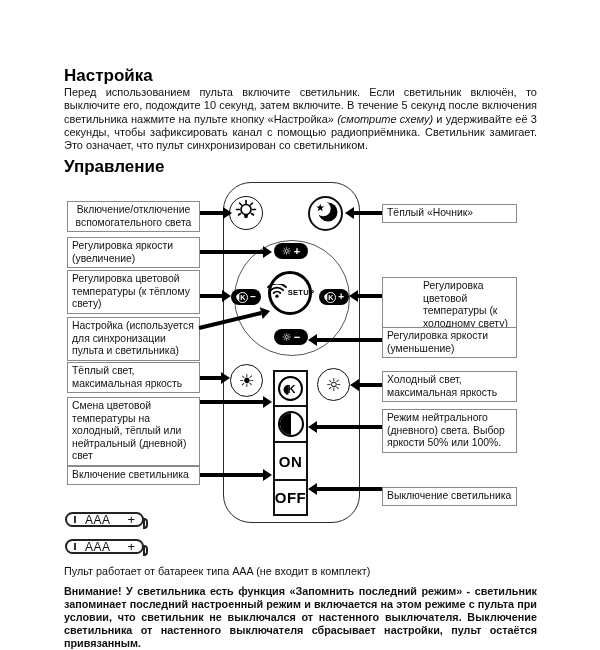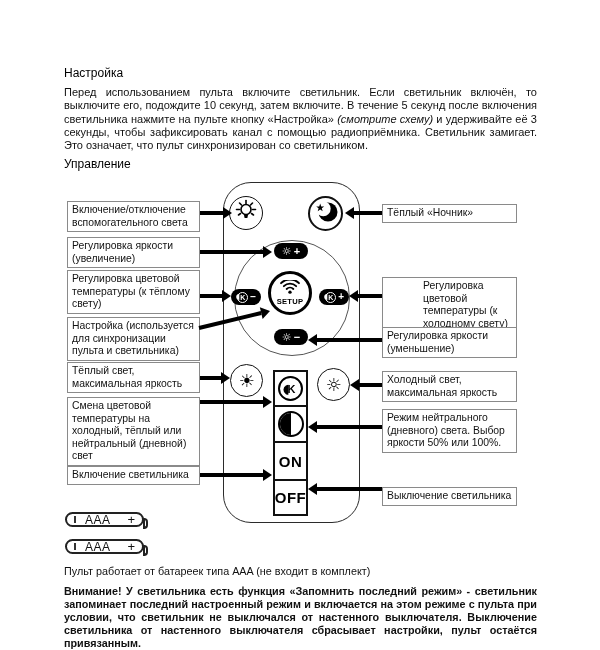--- a/index.html
+++ b/index.html
@@ -5,36 +5,36 @@
   html,body{margin:0;padding:0;}
   body{
     width:600px;height:650px;background:#fff;color:#000;
     font-family:"Liberation Sans","DejaVu Sans",sans-serif;
     position:relative;overflow:hidden;
   }
   .abs{position:absolute;}
   *{box-sizing:border-box;}
 
   .title{top:8px;left:0;width:600px;text-align:center;font-size:16.5px;font-weight:bold;line-height:20.5px;}
-  .h-section{left:64px;font-size:12px;font-weight:normal;}
+  .h-section{left:64px;font-size:17px;font-weight:bold;}
   .para{left:64px;width:473px;font-size:11px;line-height:13.3px;text-align:justify;color:#111;}
   .italic{font-style:italic;}
 
   
   .remote{left:223px;top:182px;width:137px;height:341px;border:1.5px solid #2b2b2b;border-radius:28px;background:#fff;}
   .ring{left:234px;top:240px;width:116px;height:116px;border:1px solid #555;border-radius:50%;}
   .circ-btn{border:1.7px solid #111;border-radius:50%;background:#fff;display:flex;align-items:center;justify-content:center;}
   .pill{background:#000;color:#fff;border-radius:8px;display:flex;align-items:center;justify-content:center;}
   .pill .sun{font-size:11px;line-height:1;font-family:"DejaVu Sans",sans-serif;}
   .pill .sign{font-weight:bold;font-size:11px;line-height:1;margin-left:2px;}
   .kpill-cres{font-size:8px;line-height:1;color:#fff;font-family:"DejaVu Sans",sans-serif;}
   .kpill-circle{width:11px;height:11px;border:1.2px solid #fff;border-radius:50%;display:flex;align-items:center;justify-content:center;
     font-size:7px;font-weight:bold;margin-left:-3px;}
   .setup-btn{left:268px;top:271px;width:44px;height:44px;border:3.6px solid #000;border-radius:50%;background:#fff;
-    display:flex;flex-direction:column;align-items:center;justify-content:center;z-index:3;}
+    display:flex;flex-direction:row;align-items:center;justify-content:center;z-index:3;}
   .setup-txt{font-size:7.6px;font-weight:bold;letter-spacing:0.2px;margin-top:-1px;}
   .sun-big{font-size:18px;line-height:1;font-family:"DejaVu Sans",sans-serif;color:#000;}
 
   .sq-btn{left:273px;width:35px;background:#fff;border:2px solid #111;display:flex;align-items:center;justify-content:center;z-index:2;}
   .onoff{font-weight:bold;font-size:15px;letter-spacing:0.5px;}
   .kbadge{width:25px;height:25px;border:2px solid #000;border-radius:50%;display:flex;align-items:center;justify-content:center;}
   .kbadge .cres{font-size:13px;line-height:1;font-family:"DejaVu Sans",sans-serif;margin-left:-3px;}
   .kbadge .klet{font-size:11px;font-weight:bold;margin-left:-2px;}
   .contrast{width:26px;height:26px;border:2.5px solid #000;border-radius:50%;overflow:hidden;}
   .contrast::before{content:'';display:block;width:50%;height:100%;background:#000;}
@@ -155,21 +155,21 @@
 <div class="abs sq-btn" style="top:405px;height:38px;">
   <span class="contrast"></span>
 </div>
 <div class="abs sq-btn" style="top:441px;height:40px;">
   <span class="onoff">ON</span>
 </div>
 <div class="abs sq-btn" style="top:479px;height:37px;">
   <span class="onoff">OFF</span>
 </div>
 
-<div class="abs lbl l" style="top:201px;">Включение/отключение вспомогательного света</div>
+<div class="abs lbl l" style="top:201px;text-align:center;">Включение/отключение вспомогательного света</div>
 <div class="abs lbl l" style="top:237px;">Регулировка яркости (увеличение)</div>
 <div class="abs lbl l" style="top:270px;">Регулировка цветовой температуры (к тёплому свету)</div>
 <div class="abs lbl l" style="top:317px;">Настройка (используется для синхронизации пульта и светильника)</div>
 <div class="abs lbl l" style="top:362px;">Тёплый свет, максимальная яркость</div>
 <div class="abs lbl l" style="top:397px;">Смена цветовой температуры на холодный, тёплый или нейтральный (дневной) свет</div>
 <div class="abs lbl l" style="top:466px;">Включение светильника</div>
 
 <div class="abs lbl r" style="top:204px;">Тёплый «Ночник»</div>
 <div class="abs lbl r" style="top:277px;padding-left:40px;">Регулировка цветовой температуры (к холодному свету)</div>
 <div class="abs lbl r" style="top:327px;">Регулировка яркости (уменьшение)</div>

